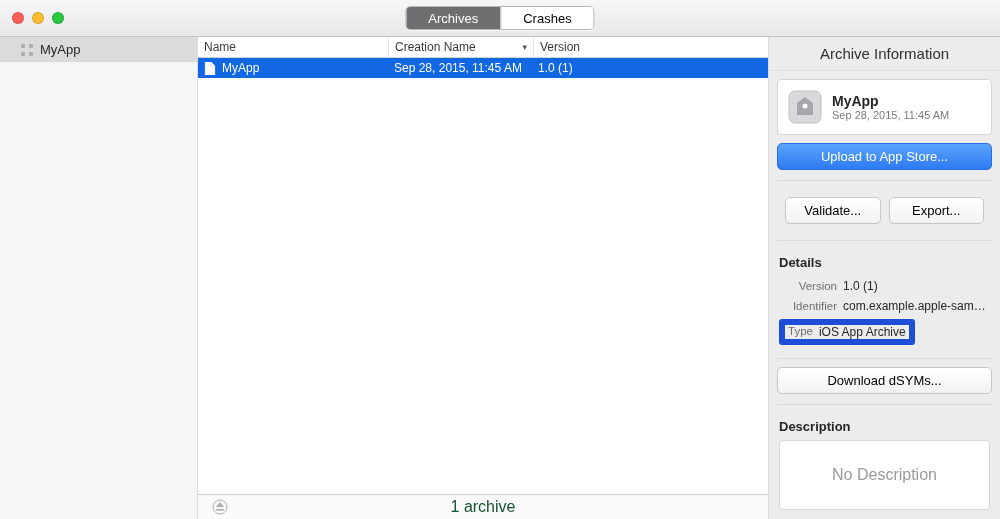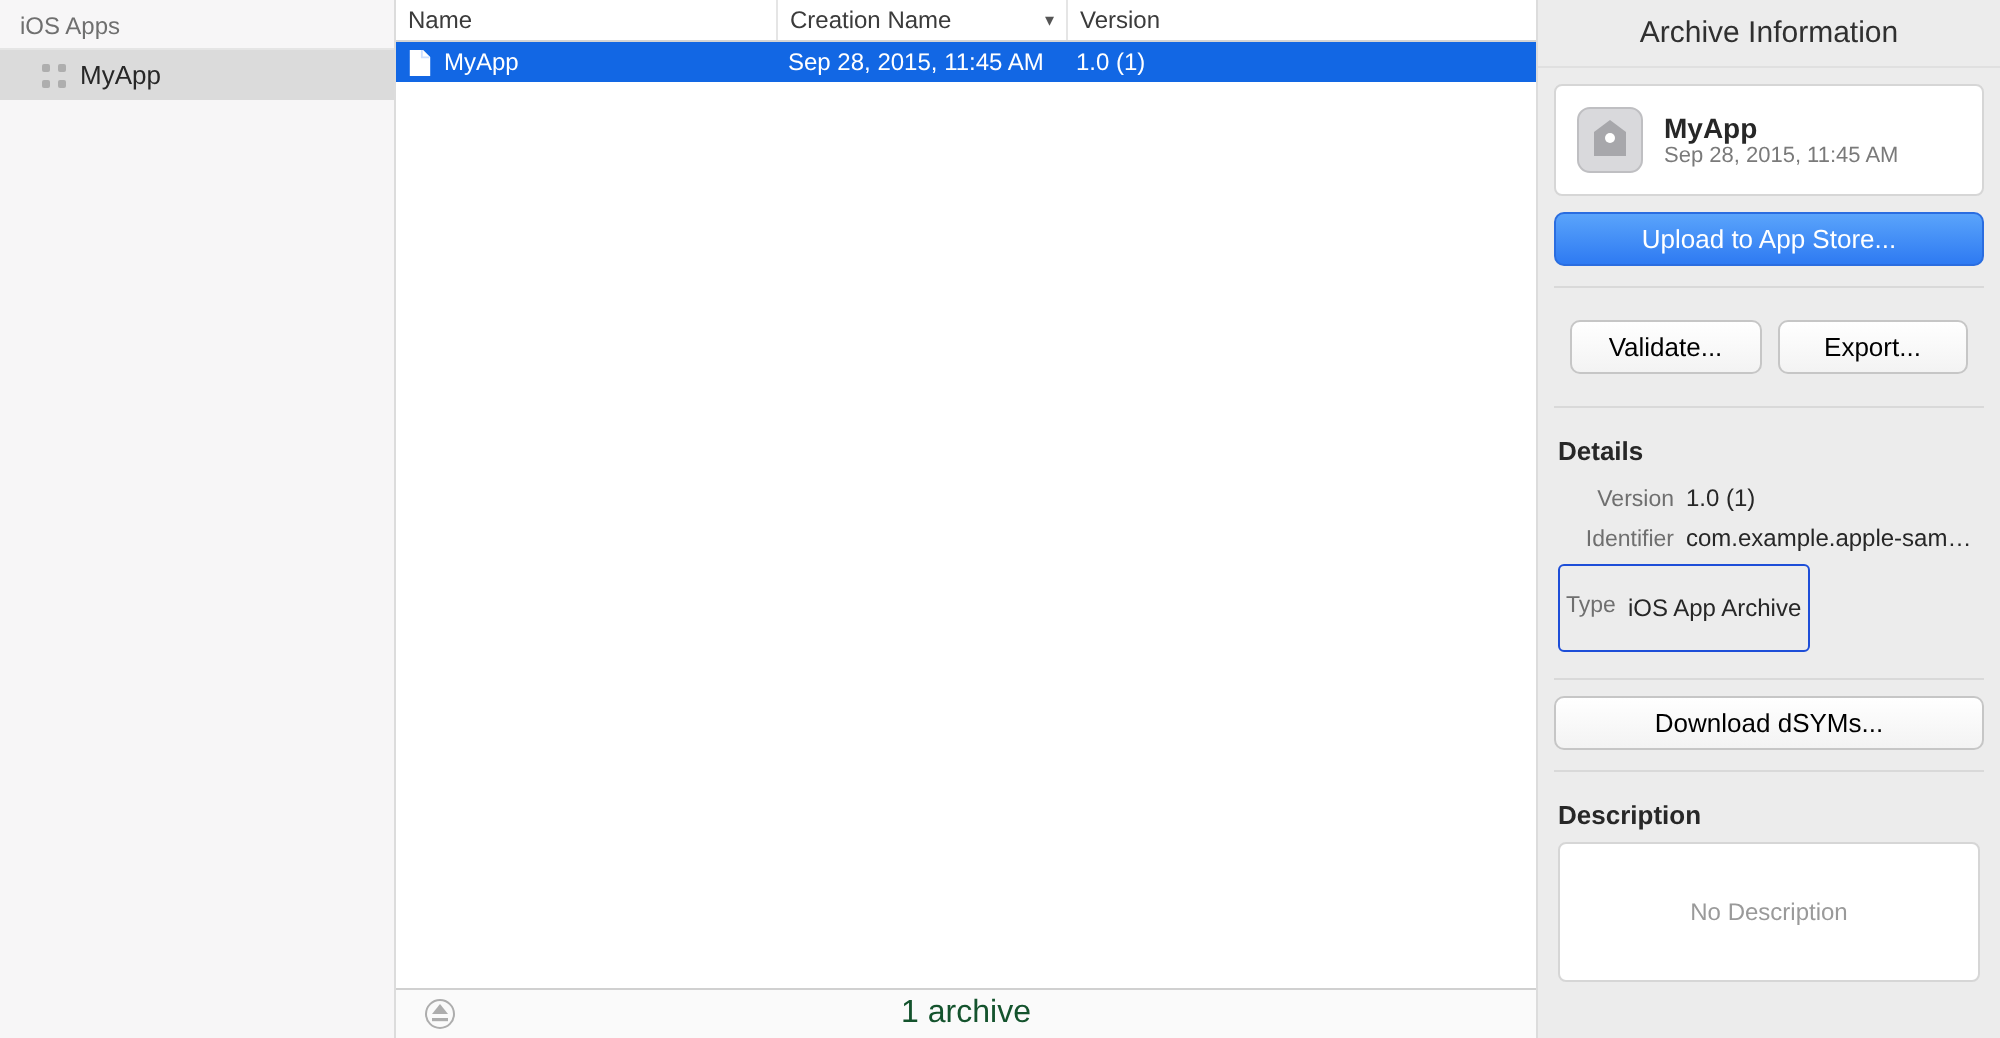--- a/index.html
+++ b/index.html
@@ -53,33 +53,43 @@
   .btn-row2{margin:16px;display:flex;gap:8px;}
   .btn{display:block;text-align:center;border:1px solid #c6c6c6;border-radius:5px;background:linear-gradient(#ffffff,#f3f3f3);padding:5px 0;font-size:13px;cursor:pointer;}
   .btn.primary{background:linear-gradient(#5aa4fb,#2e7af2);color:#fff;border:1px solid #2a6de0;}
   .btn.full{width:100%;}
   .btn.half{flex:1;}
   .section-label{margin:14px 10px 6px 10px;font-weight:600;font-size:13px;}
   .details{margin:0 10px;font-size:12px;}
   .drow{display:flex;padding:3px 0;align-items:baseline;}
   .drow .k{width:58px;text-align:right;color:#6f6f6f;padding-right:6px;font-size:11.5px;}
   .drow .v{flex:1;white-space:nowrap;overflow:hidden;text-overflow:ellipsis;}
-  .highlight{border:1px solid #1d4ed8;border-radius:3px;padding:14px 3px;display:inline-flex;}
-  .descbox{margin:6px 10px 12px 10px;border:1px solid #d6d6d6;border-radius:4px;background:#fff;height:68px;display:flex;align-items:center;justify-content:center;color:#9a9a9a;font-size:12px;}
+  .highlight{border:6px solid #1d4ed8;border-radius:3px;padding:0 3px;display:inline-flex;}
+  .descbox{margin:6px 10px 12px 10px;border:1px solid #d6d6d6;border-radius:4px;background:#fff;height:68px;display:flex;align-items:center;justify-content:center;color:#9a9a9a;font-size:16px;}
   .hr{height:1px;background:#d9d9d9;margin:10px 8px 0 8px;}
 </style>
 </head>
 <body>
 <div class="window">
 
+  <div class="titlebar">
+    <div class="traffic">
+      <div class="dot red"></div>
+      <div class="dot yellow"></div>
+      <div class="dot green"></div>
+    </div>
+    <div class="seg">
+      <button class="active">Archives</button>
+      <button>Crashes</button>
+    </div>
+  </div>
 
   <div class="body">
 
     <div class="sidebar">
-      <div class="sb-header">iOS Apps</div>
       <div class="sb-item selected">
         <svg class="sb-icon" viewBox="0 0 14 14">
             <rect x="1" y="1" width="4" height="4" rx="1" fill="#8a8a8a"></rect>
             <rect x="9" y="1" width="4" height="4" rx="1" fill="#8a8a8a"></rect>
             <rect x="1" y="9" width="4" height="4" rx="1" fill="#8a8a8a"></rect>
             <rect x="9" y="9" width="4" height="4" rx="1" fill="#8a8a8a"></rect>
           </svg>
         <span>MyApp</span>
       </div>
     </div>

